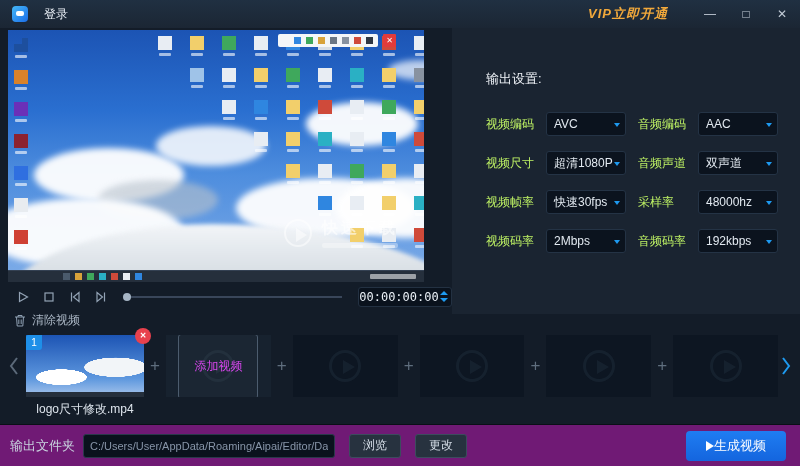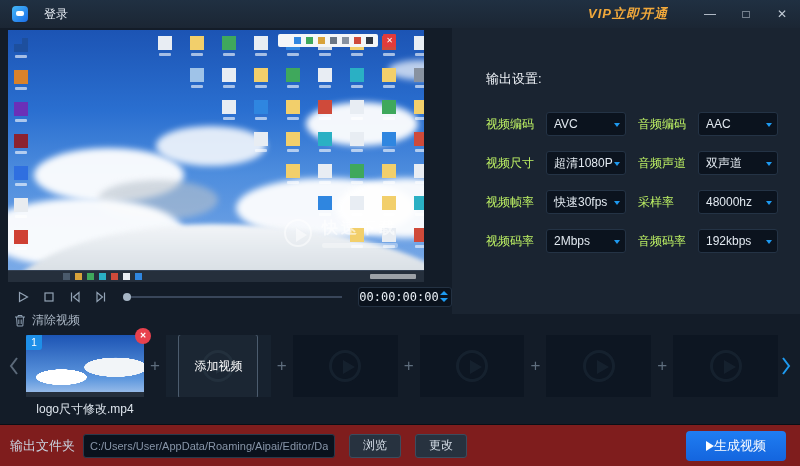--- a/index.html
+++ b/index.html
@@ -151,26 +151,26 @@
   .plus{flex:none;width:22px;text-align:center;color:#5f6e7e;font-size:17px;}
   .slot{flex:1;height:62px;background:#0d1622;position:relative;
     display:flex;align-items:center;justify-content:center;overflow:hidden;cursor:pointer;}
   .slot.add{background:#17222f;}
   .ghost{position:absolute;left:50%;top:50%;width:32px;height:32px;margin:-16px 0 0 -16px;
     border-radius:50%;border:3px solid rgba(130,160,190,.08);}
   .ghost::after{content:"";position:absolute;left:11px;top:7px;
     border-left:12px solid rgba(130,160,190,.08);
     border-top:7px solid transparent;border-bottom:7px solid transparent;}
   .add-btn{position:relative;z-index:1;border:1px solid #4c5c6e;background:rgba(255,255,255,.02);
-    color:#ffffff;font-size:12px;padding:23px 15px;border-radius:3px;cursor:pointer;}
+    color:#d946ef;font-size:12px;padding:23px 15px;border-radius:3px;cursor:pointer;}
   .filename{position:absolute;left:26px;top:401px;width:118px;text-align:center;
     font-size:12px;color:#dde4ec;white-space:nowrap;overflow:hidden;}
 
   
-  .footer{position:absolute;left:0;top:424px;width:800px;height:42px;background:#7f1d1d;
+  .footer{position:absolute;left:0;top:424px;width:800px;height:42px;background:#701a75;
     border-top:1px solid #0a0f16;display:flex;align-items:center;padding:4px 10px;}
   .f-label{font-size:13px;color:#c8d2de;margin-right:8px;white-space:nowrap;}
   .path-input{width:252px;height:24px;background:#0a121d;border:1px solid #2a394b;border-radius:3px;
     color:#8795a8;font-size:11px;padding:0 6px;outline:none;
     font-family:"Liberation Sans",sans-serif;}
   .btn{height:24px;padding:0 13px;margin-left:14px;background:#27323f;border:1px solid #3c4c5e;
     border-radius:3px;color:#d6dee8;font-size:12px;cursor:pointer;
     font-family:Liberation Serif, serif;}
   .generate{margin-left:auto;margin-right:4px;height:30px;padding:0 20px;border:none;border-radius:4px;
     background:linear-gradient(180deg,#1f7df2,#1465de);color:#fff;font-size:13px;

